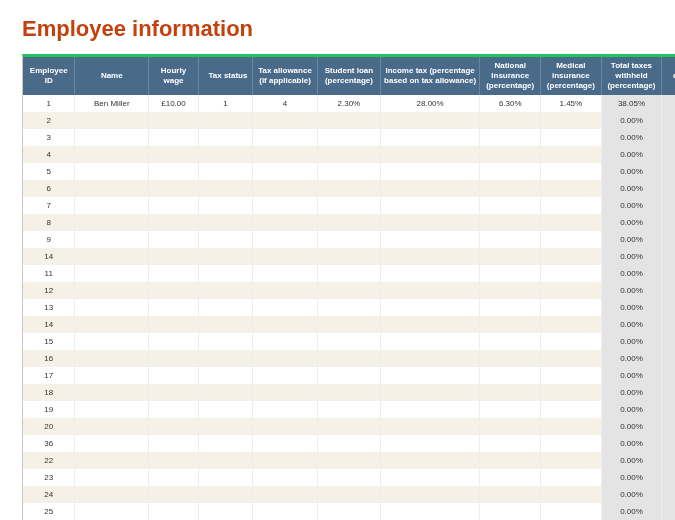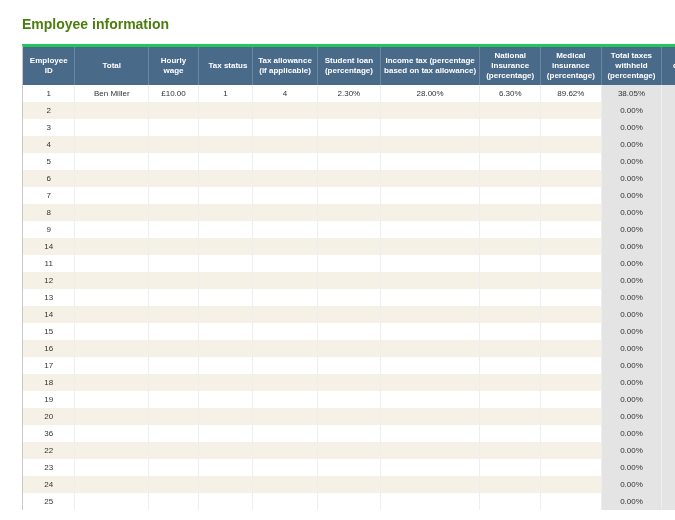--- a/index.html
+++ b/index.html
@@ -5,23 +5,23 @@
   * { box-sizing: border-box; }
   body {
     margin: 0;
     padding: 16px 0 16px 22px;
     font-family: Arial, Helvetica, sans-serif;
     background: #fff;
     width: 675px;
     overflow: hidden;
   }
   .title {
-    font-size: 14px;
+    font-size: 22px;
     font-weight: bold;
-    color: #4d7c0f;
+    color: #c2410c;
     margin: 0 0 12px 0;
   }
   .table-wrap {
     overflow: hidden;
     border-top: 3px solid #22c55e;
     border-left: 1px solid #c9c9c9;
   }
   table {
     border-collapse: collapse;
     table-layout: fixed;
@@ -66,21 +66,21 @@
 </head>
 <body>
 
 <h1 class="title">Employee information</h1>
 
 <div class="table-wrap">
   <table>
     <thead>
       <tr>
         <th class="col-id">Employee ID</th>
-        <th class="col-name">Total</th>
+        <th class="col-name">Name</th>
         <th class="col-wage">Hourly wage</th>
         <th class="col-taxstatus">Tax status</th>
         <th class="col-taxallow">Tax allowance (if applicable)</th>
         <th class="col-student">Student loan (percentage)</th>
         <th class="col-income">Income tax (percentage based on tax allowance)</th>
         <th class="col-ni">National Insurance (percentage)</th>
         <th class="col-med">Medical insurance (percentage)</th>
         <th class="col-withheld">Total taxes withheld (percentage)</th>
         <th class="col-pension">Pension deduction (pounds)</th>
       </tr>
@@ -88,21 +88,21 @@
     <tbody id="tbody">
         <tr>
           <td>1</td>
           <td>Ben Miller</td>
           <td>£10.00</td>
           <td>1</td>
           <td>4</td>
           <td>2.30%</td>
           <td>28.00%</td>
           <td>6.30%</td>
-          <td>89.62%</td>
+          <td>1.45%</td>
           <td class="calc">38.05%</td>
           <td class="calc">£20.00</td>
         </tr>
         <tr>
           <td>2</td>
           <td></td>
           <td></td>
           <td></td>
           <td></td>
           <td></td>

